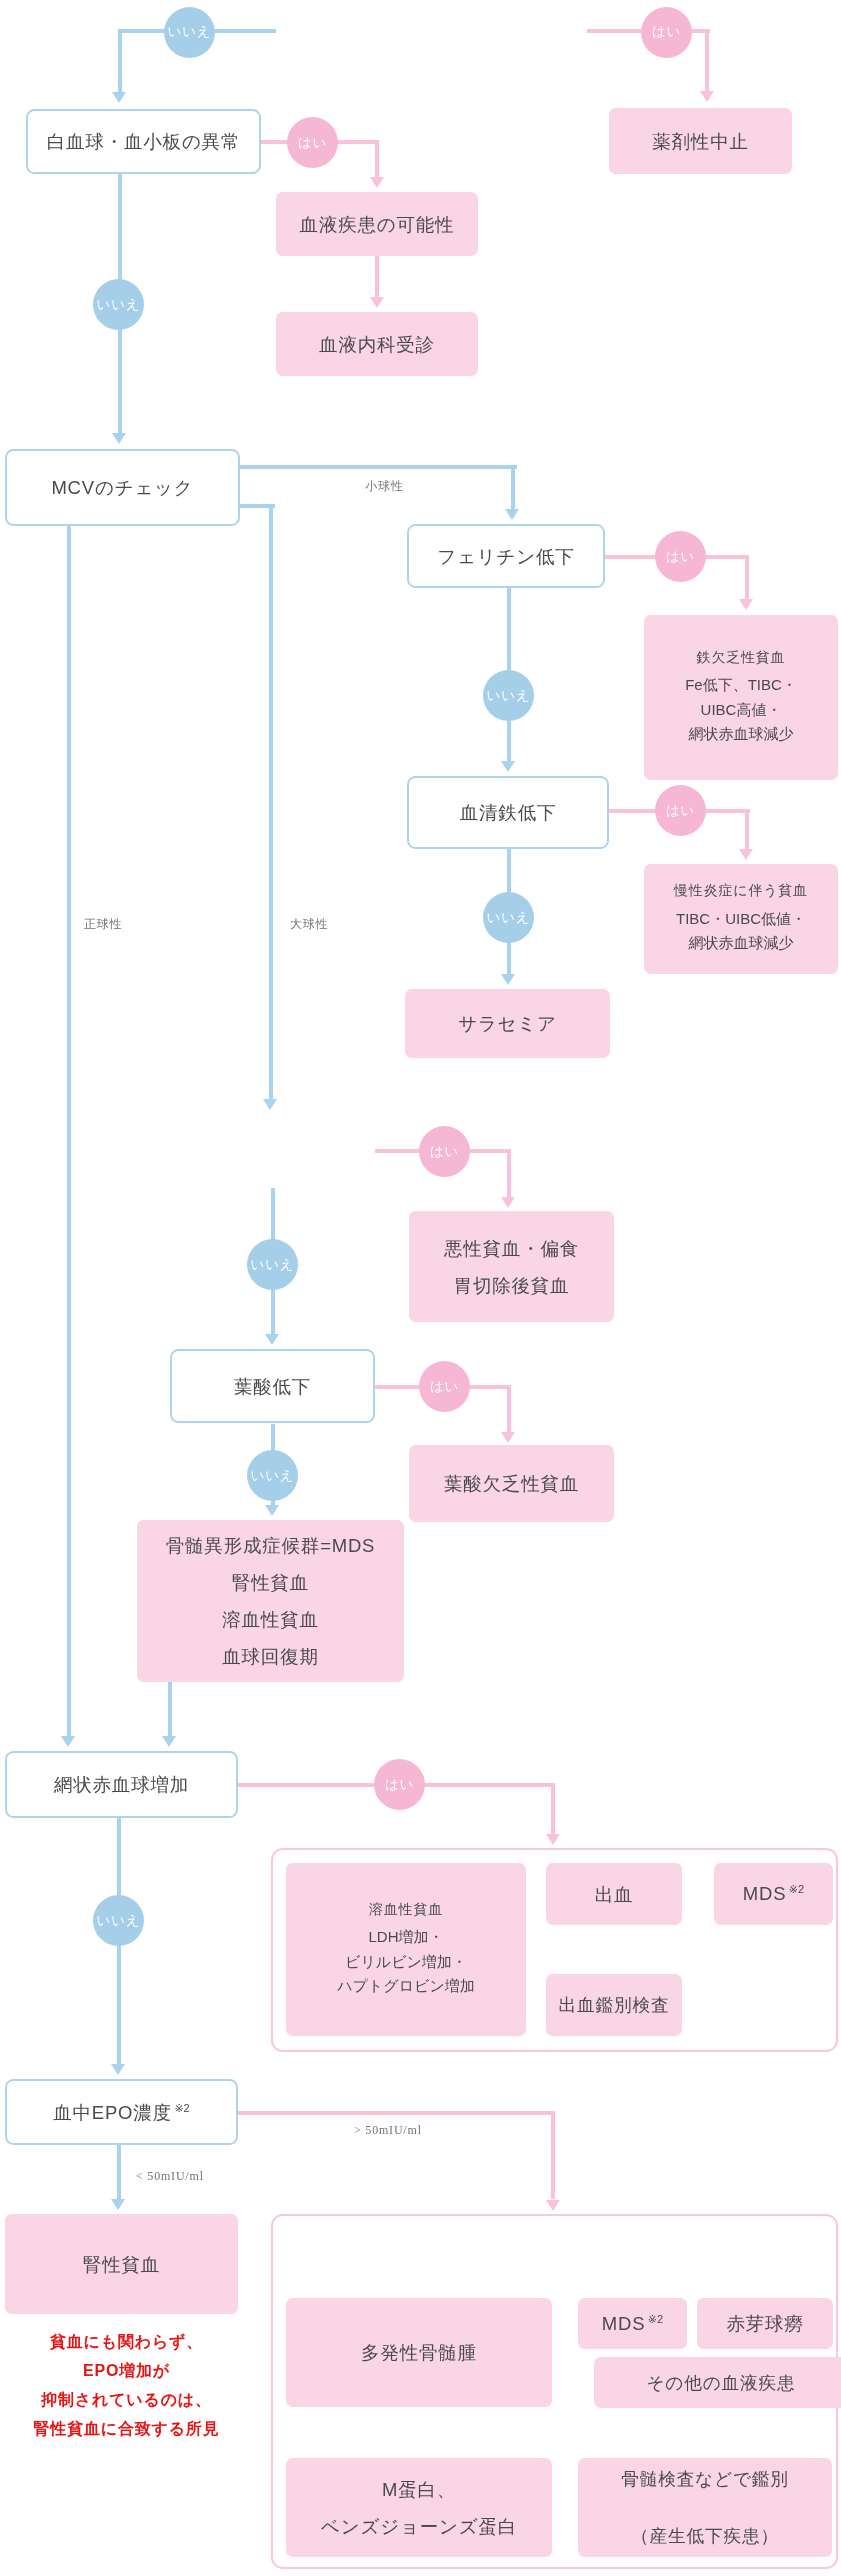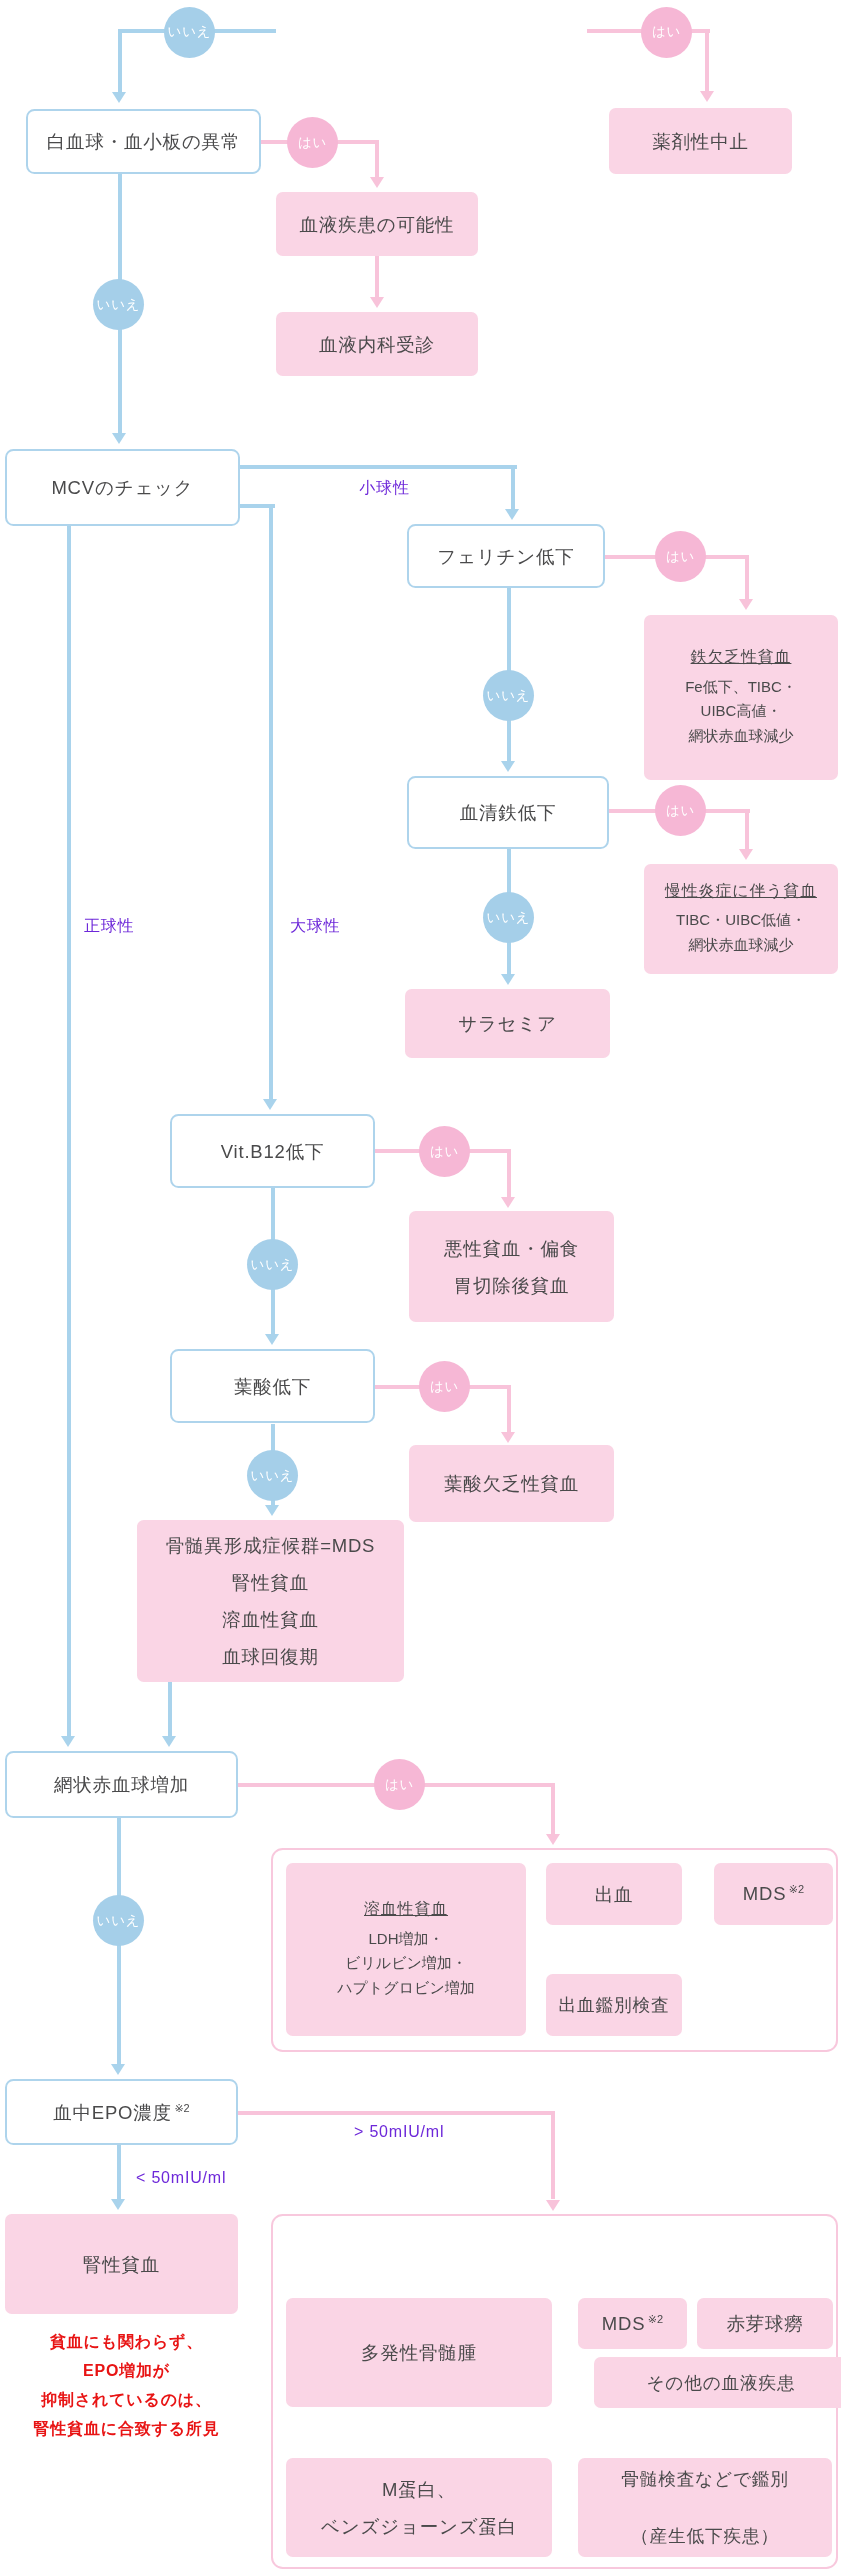--- a/index.html
+++ b/index.html
@@ -21,35 +21,35 @@
   }
   .box-pink{
     background:#fad5e5;border-radius:6.7px;
     display:flex;flex-direction:column;align-items:center;justify-content:center;
     font-size:18.5px;letter-spacing:0.8px;text-align:center;box-sizing:border-box;
   }
   .panel{
     background:#ffffff;border:2.5px solid #f8c8dd;border-radius:11.8px;box-sizing:border-box;
   }
   .sub{font-size:15px;line-height:24.4px;letter-spacing:0;}
-  .tt{font-size:16px;margin-bottom:6.7px;text-decoration:underline;}
+  .tt{font-size:14px;margin-bottom:6.7px;}
   .ml{line-height:37px;}
   .sup{font-size:11px;vertical-align:6.7px;margin-left:2.5px;letter-spacing:0;}
   
   .hl-b,.vl-b{background:#a9d3ec;}
   .hl-p,.vl-p{background:#f8c3da;}
   .tri-b{width:0;height:0;border-left:7.6px solid transparent;border-right:7.6px solid transparent;border-top:11.8px solid #a9d3ec;}
   .tri-p{width:0;height:0;border-left:7.6px solid transparent;border-right:7.6px solid transparent;border-top:11.8px solid #f8c3da;}
   .circ{
     border-radius:50%;color:#ffffff;display:flex;align-items:center;justify-content:center;
     font-size:13.5px;width:51px;height:51px;letter-spacing:0.8px;
   }
   .circ-b{background:#a5cfe9;}
   .circ-p{background:#f6b7d5;}
-  .lbl{font-size:16px;color:#6d28d9;letter-spacing:0.8px;white-space:nowrap;}
+  .lbl{font-size:12px;color:#737373;letter-spacing:0.8px;white-space:nowrap;font-family:Liberation Serif, serif;}
   .note-red{color:#e81414;font-size:16px;font-weight:bold;line-height:29px;text-align:center;letter-spacing:0.8px;}
   .panel-title{font-size:17.7px;text-align:center;letter-spacing:1.7px;}
 </style>
 </head>
 <body>
 
 <div id="stage">
 
   <div class="abs hl-b" style="left:120px;top:29px;width:156px;height:4.2px;"></div>
   <div class="abs vl-b" style="left:118px;top:29px;width:4.2px;height:65px;"></div>
@@ -222,23 +222,20 @@
   <div class="abs box-pink" style="left:644px;top:864px;width:194px;height:110px;">
     <div class="tt">慢性炎症に伴う貧血</div>
     <div class="sub">TIBC・UIBC低値・</div>
     <div class="sub">網状赤血球減少</div>
   </div>
 
   <div class="abs box-pink" style="left:405px;top:989px;width:205px;height:69px;">
     <span>サラセミア</span>
   </div>
 
-  <div class="abs box-blue" style="left:170px;top:1114px;width:205px;height:74px;">
-    <span>Vit.B12低下</span>
-  </div>
 
   <div class="abs box-pink" style="left:409px;top:1211px;width:205px;height:111px;">
     <div class="ml">悪性貧血・偏食</div>
     <div class="ml">胃切除後貧血</div>
   </div>
 
   <div class="abs box-blue" style="left:170px;top:1349px;width:205px;height:74px;">
     <span>葉酸低下</span>
   </div>
 

